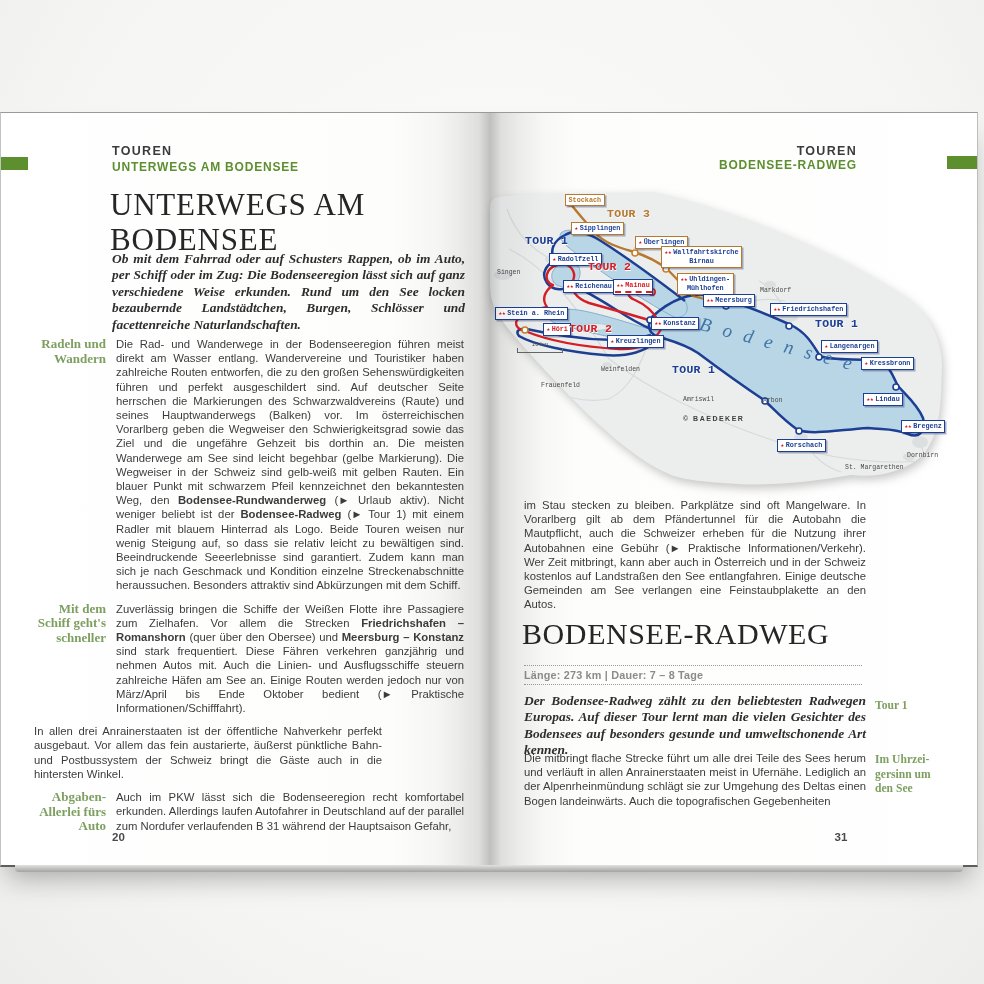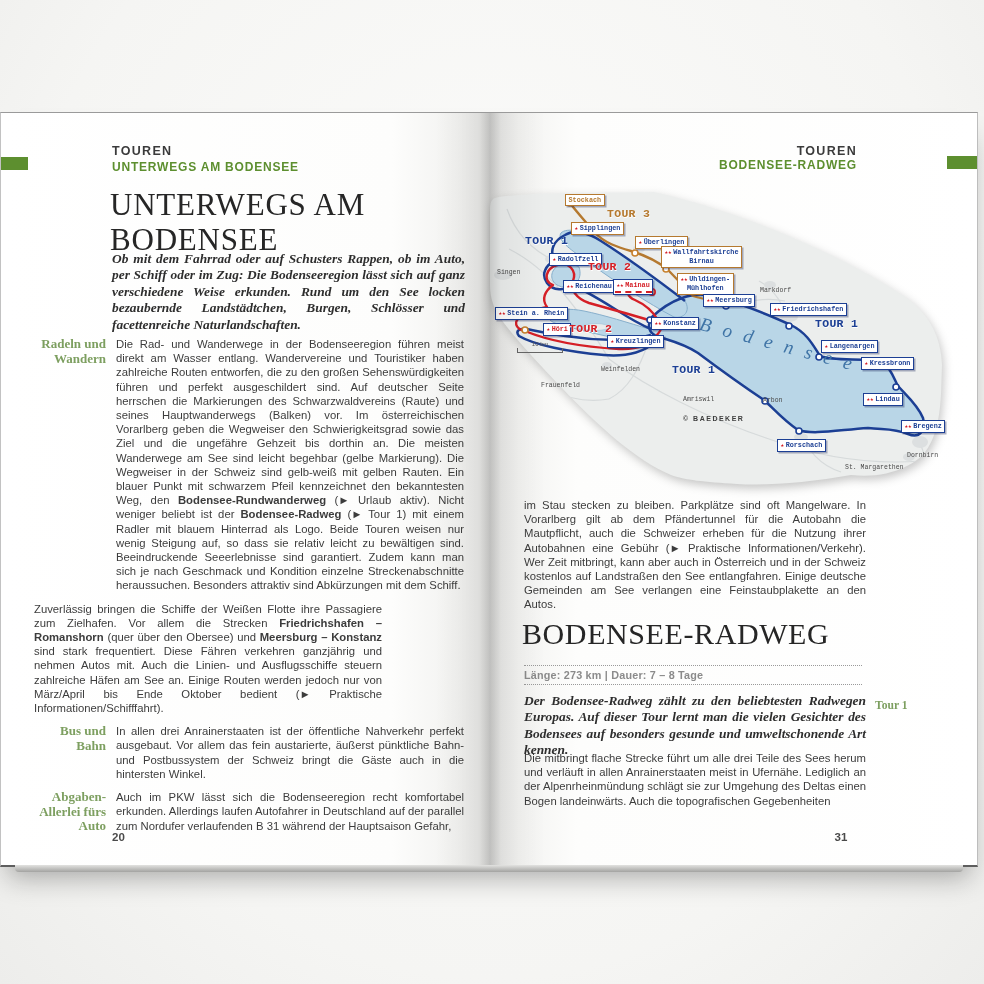--- a/index.html
+++ b/index.html
@@ -123,24 +123,24 @@
   <div class="kicker l-kicker">TOUREN</div>
   <div class="kicker-sub l-sub">UNTERWEGS AM BODENSEE</div>
   <div class="title">UNTERWEGS AM BODENSEE</div>
   <div class="lead l-lead">Ob mit dem Fahrrad oder auf Schusters Rappen, ob im Auto, per Schiff oder im Zug: Die Bodenseeregion lässt sich auf ganz verschiedene Weise erkunden. Rund um den See locken bezaubernde Landstädtchen, Burgen, Schlösser und facettenreiche Naturlandschaften.</div>
   <div class="sections">
       <div class="sec-row">
         <div class="margin-label">Radeln und<br>Wandern</div>
         <div class="body-par"><span>Die Rad- und Wanderwege in der Bodenseeregion führen meist direkt am Wasser entlang. Wandervereine und Touristiker haben zahlreiche Routen entworfen, die zu den großen Sehenswürdigkeiten führen und perfekt ausgeschildert sind. Auf deutscher Seite herrschen die Markierungen des Schwarzwaldvereins (Raute) und seines Hauptwanderwegs (Balken) vor. Im österreichischen Vorarlberg geben die Wegweiser den Schwierigkeitsgrad sowie das Ziel und die ungefähre Gehzeit bis dorthin an. Die meisten Wanderwege am See sind leicht begehbar (gelbe Markierung). Die Wegweiser in der Schweiz sind gelb-weiß mit gelben Rauten. Ein blauer Punkt mit schwarzem Pfeil kennzeichnet den bekanntesten Weg, den </span><span class="b">Bodensee-Rundwanderweg</span><span> (► Urlaub aktiv). Nicht weniger beliebt ist der </span><span class="b">Bodensee-Radweg</span><span> (► Tour 1) mit einem Radler mit blauem Hinterrad als Logo. Beide Touren weisen nur wenig Steigung auf, so dass sie relativ leicht zu bewältigen sind. Beeindruckende Seeerlebnisse sind garantiert. Zudem kann man sich je nach Geschmack und Kondition einzelne Streckenabschnitte heraussuchen. Besonders attraktiv sind Abkürzungen mit dem Schiff.</span></div>
       </div>
       <div class="sec-row">
+        <div class="margin-label">Mit dem<br>Schiff geht's<br>schneller</div>
         <div class="body-par"><span>Zuverlässig bringen die Schiffe der Weißen Flotte ihre Passagiere zum Zielhafen. Vor allem die Strecken </span><span class="b">Friedrichshafen – Romanshorn</span><span> (quer über den Obersee) und </span><span class="b">Meersburg – Konstanz</span><span> sind stark frequentiert. Diese Fähren verkehren ganzjährig und nehmen Autos mit. Auch die Linien- und Ausflugsschiffe steuern zahlreiche Häfen am See an. Einige Routen werden jedoch nur von März/April bis Ende Oktober bedient (► Praktische Informationen/Schifffahrt).</span></div>
       </div>
       <div class="sec-row">
-        <div class="margin-label">Bus und<br>Bahn</div>
         <div class="body-par"><span>In allen drei Anrainerstaaten ist der öffentliche Nahverkehr perfekt ausgebaut. Vor allem das fein austarierte, äußerst pünktliche Bahn- und Postbussystem der Schweiz bringt die Gäste auch in die hintersten Winkel.</span></div>
       </div>
       <div class="sec-row">
         <div class="margin-label">Abgaben-<br>Allerlei fürs<br>Auto</div>
         <div class="body-par"><span>Auch im PKW lässt sich die Bodenseeregion recht komfortabel erkunden. Allerdings laufen Autofahrer in Deutschland auf der parallel zum Nordufer verlaufenden B 31 während der Hauptsaison Gefahr,</span></div>
       </div>
     </div>
   <div class="pagenum pn-left">20</div>
 
   <div class="r-kicker-wrap">
@@ -274,17 +274,18 @@
         <div class="ml plain" style="left: 356px; top: 275px;">St. Margarethen</div>
       </div>
   </div>
 
   <div class="r-cont body-par" style="width:342px"><span>im Stau stecken zu bleiben. Parkplätze sind oft Mangelware. In Vorarlberg gilt ab dem Pfändertunnel für die Autobahn die Mautpflicht, auch die Schweizer erheben für die Nutzung ihrer Autobahnen eine Gebühr (► Praktische Informationen/Verkehr). Wer Zeit mitbringt, kann aber auch in Österreich und in der Schweiz kostenlos auf Landstraßen den See entlangfahren. Einige deutsche Gemeinden am See verlangen eine Feinstaubplakette an den Autos.</span></div>
   <div class="r-headline">BODENSEE-RADWEG</div>
   <div class="r-meta">Länge: 273 km | Dauer: 7 – 8 Tage</div>
   <div class="lead r-lead">Der Bodensee-Radweg zählt zu den beliebtesten Radwegen Europas. Auf dieser Tour lernt man die vielen Gesichter des Bodensees auf besonders gesunde und umweltschonende Art kennen.</div>
   <div class="margin-note note1">Tour 1</div>
   <div class="r-para2"><span>Die </span><span class="b">mitbringt flache Strecke</span><span> führt um alle drei Teile des Sees herum und verläuft in allen Anrainerstaaten meist in Ufernähe. Lediglich an der Alpenrheinmündung schlägt sie zur Umgehung des Deltas einen Bogen landeinwärts. Auch die topografischen Gegebenheiten</span></div>
+  <div class="margin-note note2">Im Uhrzei-<br>gersinn um<br>den See</div>
   <div class="pagenum pn-right">31</div>
 
   <div class="gutter"></div>
   <div class="page-stack"></div>
 </div>
 
 </body></html>

